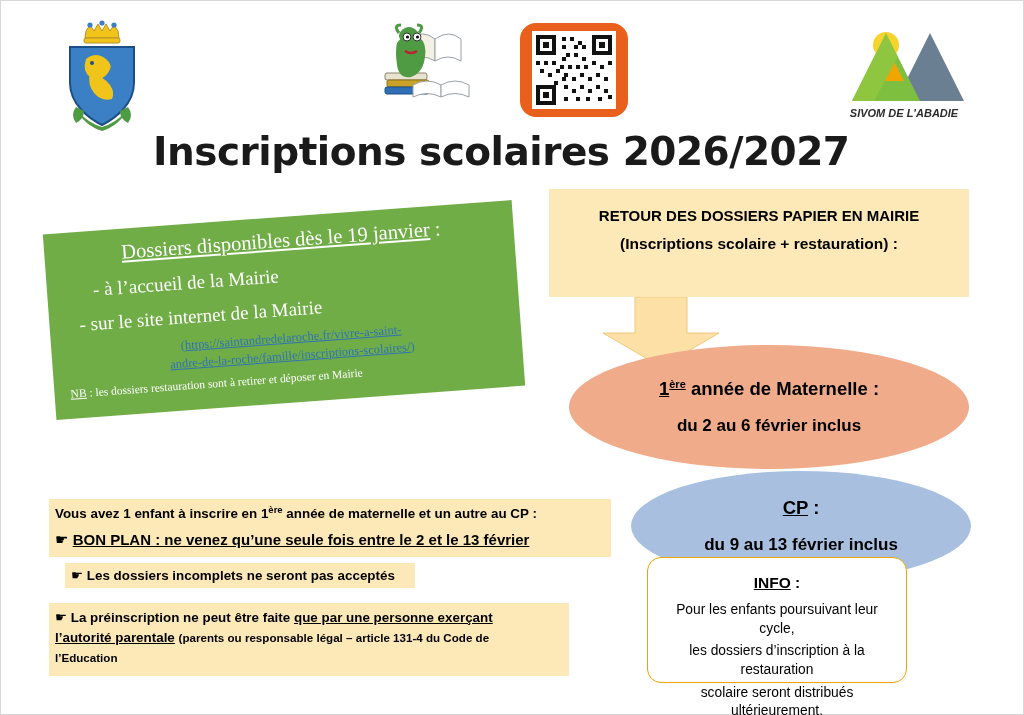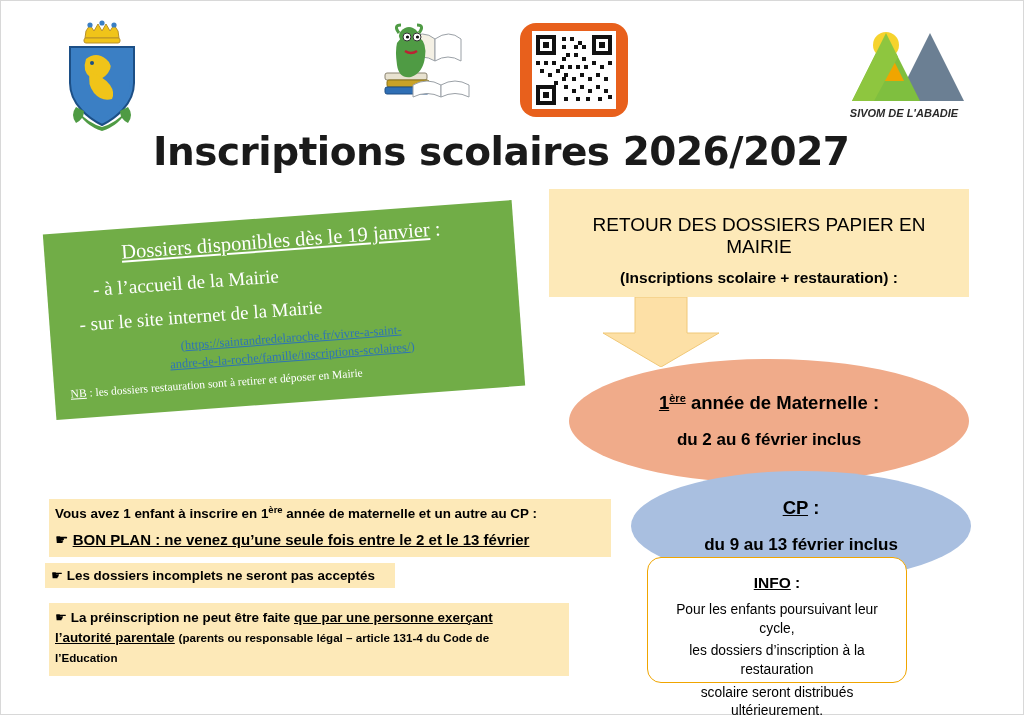--- a/index.html
+++ b/index.html
@@ -142,23 +142,23 @@
     left: 548px;
     top: 188px;
     width: 420px;
     height: 108px;
     background: #fde9b8;
     box-sizing: border-box;
     padding: 8px 10px 0 10px;
     text-align: center;
   }
   .retour-l1 {
-    font-size: 19px;
-    font-weight: normal;
-    margin-top: 17px;
+    font-size: 15px;
+    font-weight: bold;
+    margin-top: 10px;
   }
   .retour-l2 {
     font-size: 15.5px;
     font-weight: bold;
     margin-top: 11px;
   }
   .retour-l3 {
     font-size: 19px;
     font-weight: bold;
     margin-top: 9px;
@@ -179,21 +179,21 @@
     position: absolute;
     border-radius: 50%;
     display: flex;
     flex-direction: column;
     align-items: center;
     justify-content: center;
     text-align: center;
   }
   .ell-mater {
     left: 568px;
-    top: 358px;
+    top: 344px;
     width: 400px;
     height: 124px;
     background: #f0ab8a;
   }
   .ell-cp {
     left: 630px;
     top: 470px;
     width: 340px;
     height: 110px;
     background: #a9bfe0;
@@ -247,21 +247,21 @@
   .note u { text-decoration: underline; }
   .n1 {
     left: 48px;
     top: 498px;
     width: 562px;
     padding: 4px 6px 5px 6px;
     line-height: 1.55;
   }
   .n1 .l2 { font-size: 15px; margin-top: 3px; }
   .n2 {
-    left: 44px;
+    left: 64px;
     top: 562px;
     width: 350px;
     padding: 5px 6px;
     font-weight: bold;
   }
   .n3 {
     left: 48px;
     top: 602px;
     width: 520px;
     padding: 5px 6px 8px 6px;

